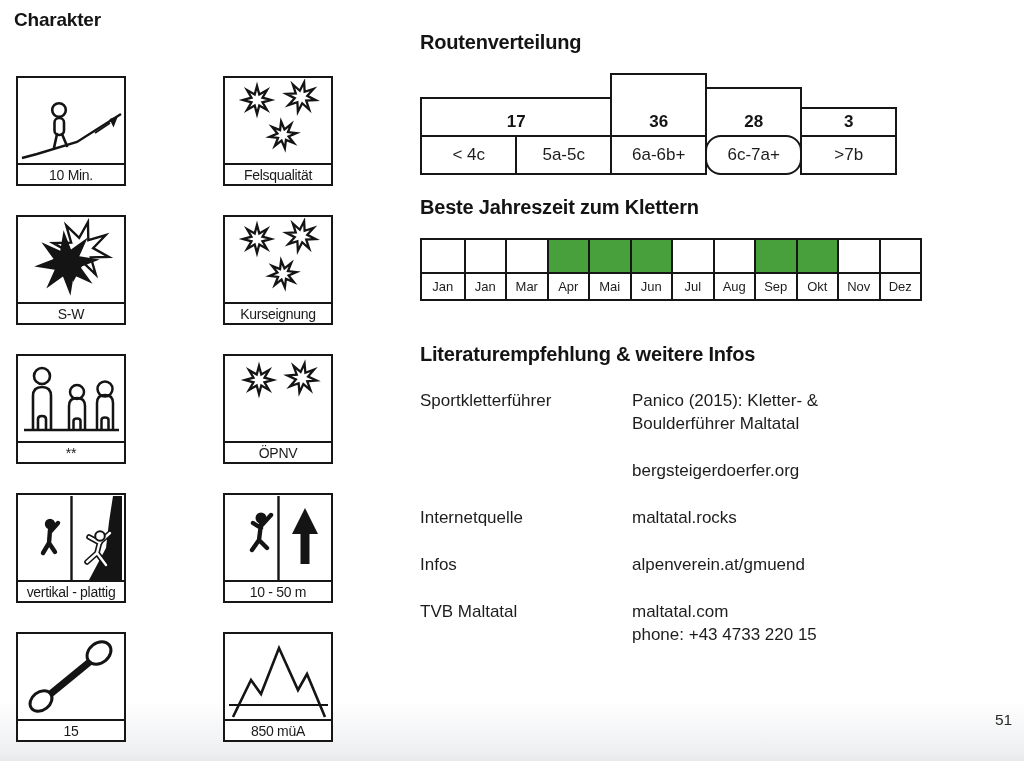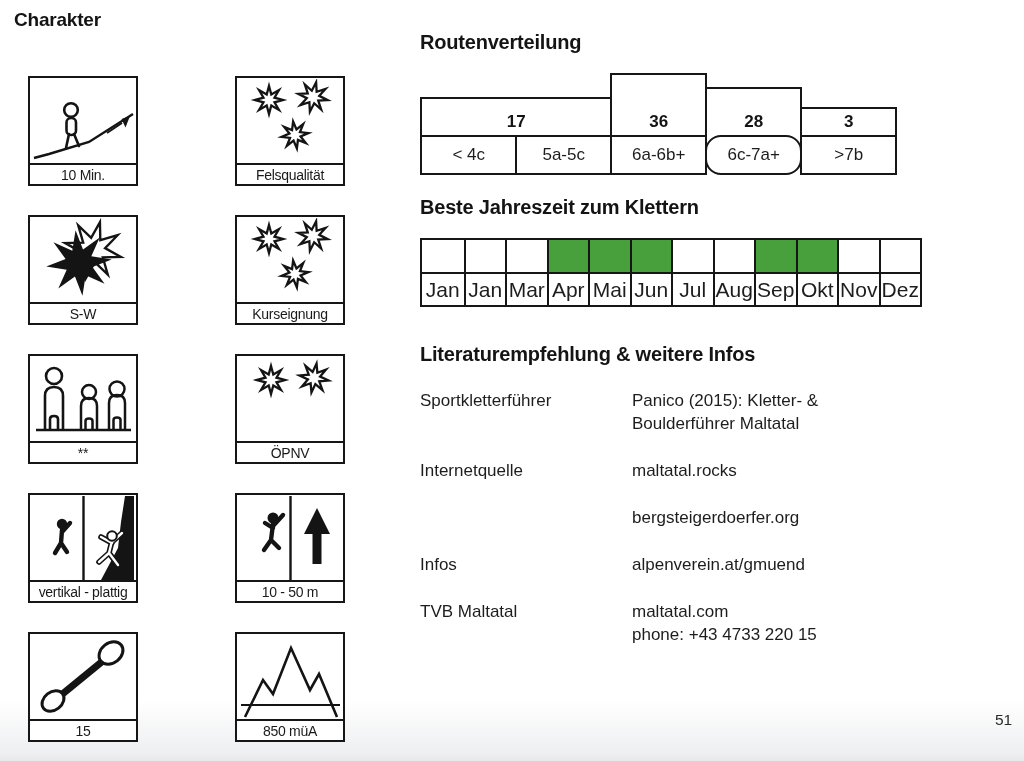--- a/index.html
+++ b/index.html
@@ -6,21 +6,21 @@
   body{
     width:1024px;height:761px;position:relative;overflow:hidden;
     font-family:"Liberation Sans","DejaVu Sans",sans-serif;
     color:#1d1d1d;
     background:linear-gradient(180deg,#ffffff 0%,#ffffff 92%,#eeeff1 99%,#e8e9eb 100%);
   }
   .abs{position:absolute;}
   h2{margin:0;font-size:20px;font-weight:700;color:#141414;letter-spacing:-0.2px;}
   .h-char{left:14px;top:9px;font-size:19px;}
   
-  .char-grid{left:28px;top:76px;display:grid;grid-template-columns:110px 110px;column-gap:97px;row-gap:29px;}
+  .char-grid{left:16px;top:76px;display:grid;grid-template-columns:110px 110px;column-gap:97px;row-gap:29px;}
   .ibox{box-sizing:border-box;width:110px;height:110px;border:2.5px solid #161616;background:#fff;display:flex;flex-direction:column;}
   .ibox-art{flex:1;display:flex;align-items:center;justify-content:center;overflow:hidden;}
   .ibox-art svg{width:101px;height:84px;display:block;}
   .ibox-label{border-top:2.2px solid #161616;height:19px;display:flex;align-items:center;justify-content:center;
     font-size:14px;letter-spacing:-0.3px;white-space:nowrap;overflow:hidden;color:#1a1a1a;}
   .star{fill:#fff;stroke:#141414;}
   .ln{stroke:#141414;fill:none;}
   
   .histo{left:420px;top:73px;width:480px;}
   .bars{position:relative;height:62px;}
@@ -32,22 +32,22 @@
   .cat{position:absolute;top:0;box-sizing:border-box;height:40px;background:#fff;
        border:2.4px solid #161616;display:flex;align-items:center;justify-content:center;
        font-size:17px;color:#1d1d1d;}
   .h-routen{left:420px;top:31px;}
   
   .h-season{left:420px;top:196px;}
   .season{left:420px;top:238px;box-sizing:border-box;width:502px;border:2.4px solid #161616;
           display:grid;grid-template-columns:repeat(12,1fr);background:#fff;}
   .scell{box-sizing:border-box;height:32px;background:#fff;}
   .scell.c{border-left:2.2px solid #161616;}
-  .mcell{box-sizing:border-box;height:33px;border-top:2.2px solid #161616;background:#fff;
-         display:flex;align-items:center;justify-content:center;font-size:21px;}
+  .mcell{box-sizing:border-box;height:27px;border-top:2.2px solid #161616;background:#fff;
+         display:flex;align-items:center;justify-content:center;font-size:13px;}
   .mcell.c{border-left:2.2px solid #161616;}
   
   .h-lit{left:420px;top:343px;}
   .infolist{left:420px;top:389px;width:596px;}
   .irow{display:flex;margin-bottom:24px;}
   .ilabel{width:212px;flex:0 0 212px;font-size:17px;line-height:23px;}
   .ivalue{font-size:17px;line-height:23px;}
   .pagenum{left:995px;top:711px;font-size:15.5px;color:#2a2a2a;}
 </style>
 </head>
@@ -243,29 +243,29 @@
 
 <div class="abs infolist">
   <div class="irow">
     <div class="ilabel">Sportkletterführer</div>
     <div class="ivalue">
       <div>Panico (2015): Kletter- &amp;</div>
       <div>Boulderführer Maltatal</div>
     </div>
   </div>
   <div class="irow">
+    <div class="ilabel"></div>
+    <div class="ivalue">
+      <div>bergsteigerdoerfer.org</div>
+    </div>
+  </div>
+  <div class="irow">
     <div class="ilabel">Internetquelle</div>
     <div class="ivalue">
       <div>maltatal.rocks</div>
-    </div>
-  </div>
-  <div class="irow">
-    <div class="ilabel"></div>
-    <div class="ivalue">
-      <div>bergsteigerdoerfer.org</div>
     </div>
   </div>
   <div class="irow">
     <div class="ilabel">Infos</div>
     <div class="ivalue">
       <div>alpenverein.at/gmuend</div>
     </div>
   </div>
   <div class="irow">
     <div class="ilabel">TVB Maltatal</div>

